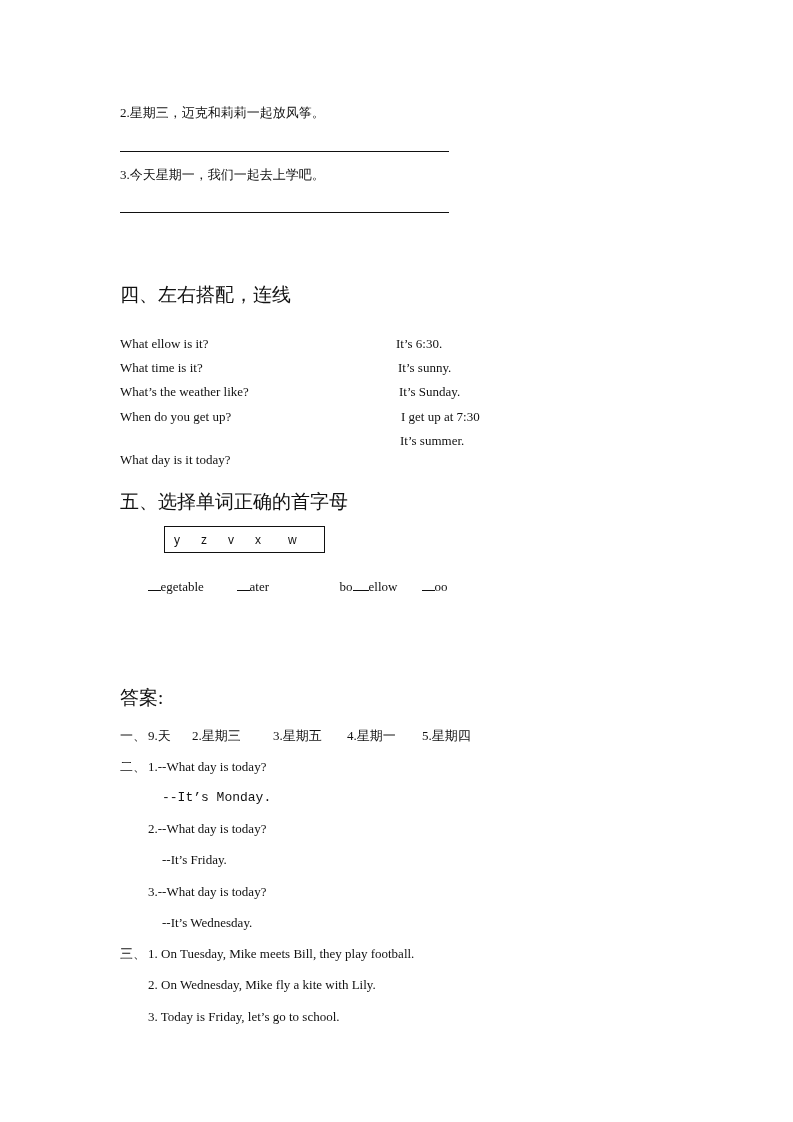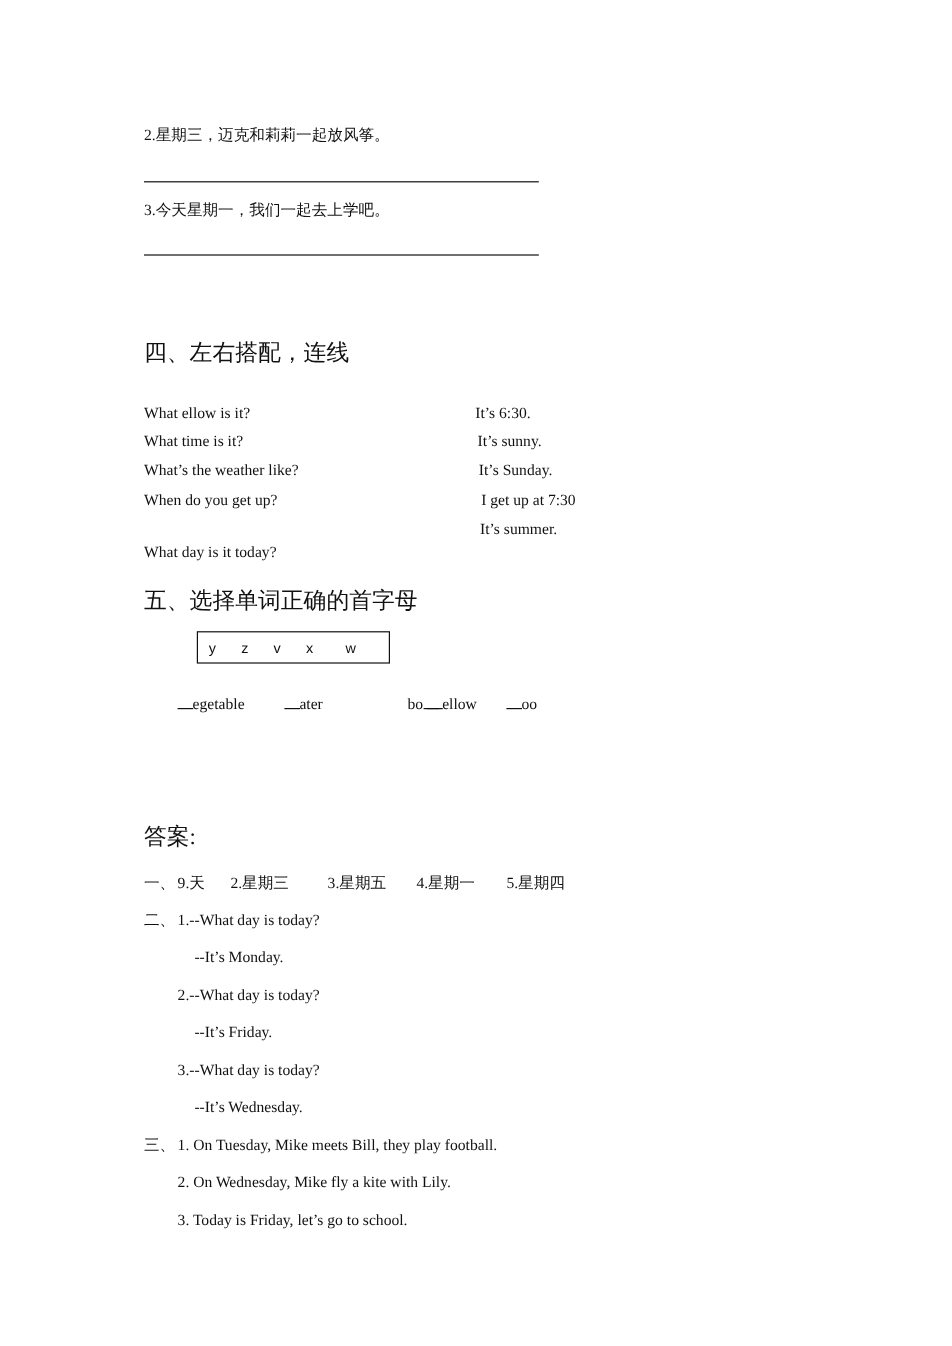--- a/index.html
+++ b/index.html
@@ -65,21 +65,21 @@
 
 <div class="abs t13" style="left:120px; top:728px;">一、</div>
 <div class="abs t13" style="left:148px; top:728px;">9.天</div>
 <div class="abs t13" style="left:192px; top:728px;">2.星期三</div>
 <div class="abs t13" style="left:273px; top:728px;">3.星期五</div>
 <div class="abs t13" style="left:347px; top:728px;">4.星期一</div>
 <div class="abs t13" style="left:404px; top:728px;margin-left:18px;">5.星期四</div>
 
 <div class="abs t13" style="left:120px; top:759px;">二、</div>
 <div class="abs t13" style="left:148px; top:759px;">1.--What day is today?</div>
-<div class="abs t13" style="left:162px; top:790px;">--It’s Monday.</div>
+<div class="abs t13" style="left:162px; top:790px;font-family:Liberation Mono, monospace;">--It’s Monday.</div>
 <div class="abs t13" style="left:148px; top:821px;">2.--What day is today?</div>
 <div class="abs t13" style="left:162px; top:852px;">--It’s Friday.</div>
 <div class="abs t13" style="left:148px; top:884px;">3.--What day is today?</div>
 <div class="abs t13" style="left:162px; top:915px;">--It’s Wednesday.</div>
 
 <div class="abs t13" style="left:120px; top:946px;">三、</div>
 <div class="abs t13" style="left:148px; top:946px;">1. On Tuesday, Mike meets Bill, they play football.</div>
 <div class="abs t13" style="left:148px; top:977px;">2. On Wednesday, Mike fly a kite with Lily.</div>
 <div class="abs t13" style="left:148px; top:1009px;">3. Today is Friday, let’s go to school.</div>
 

